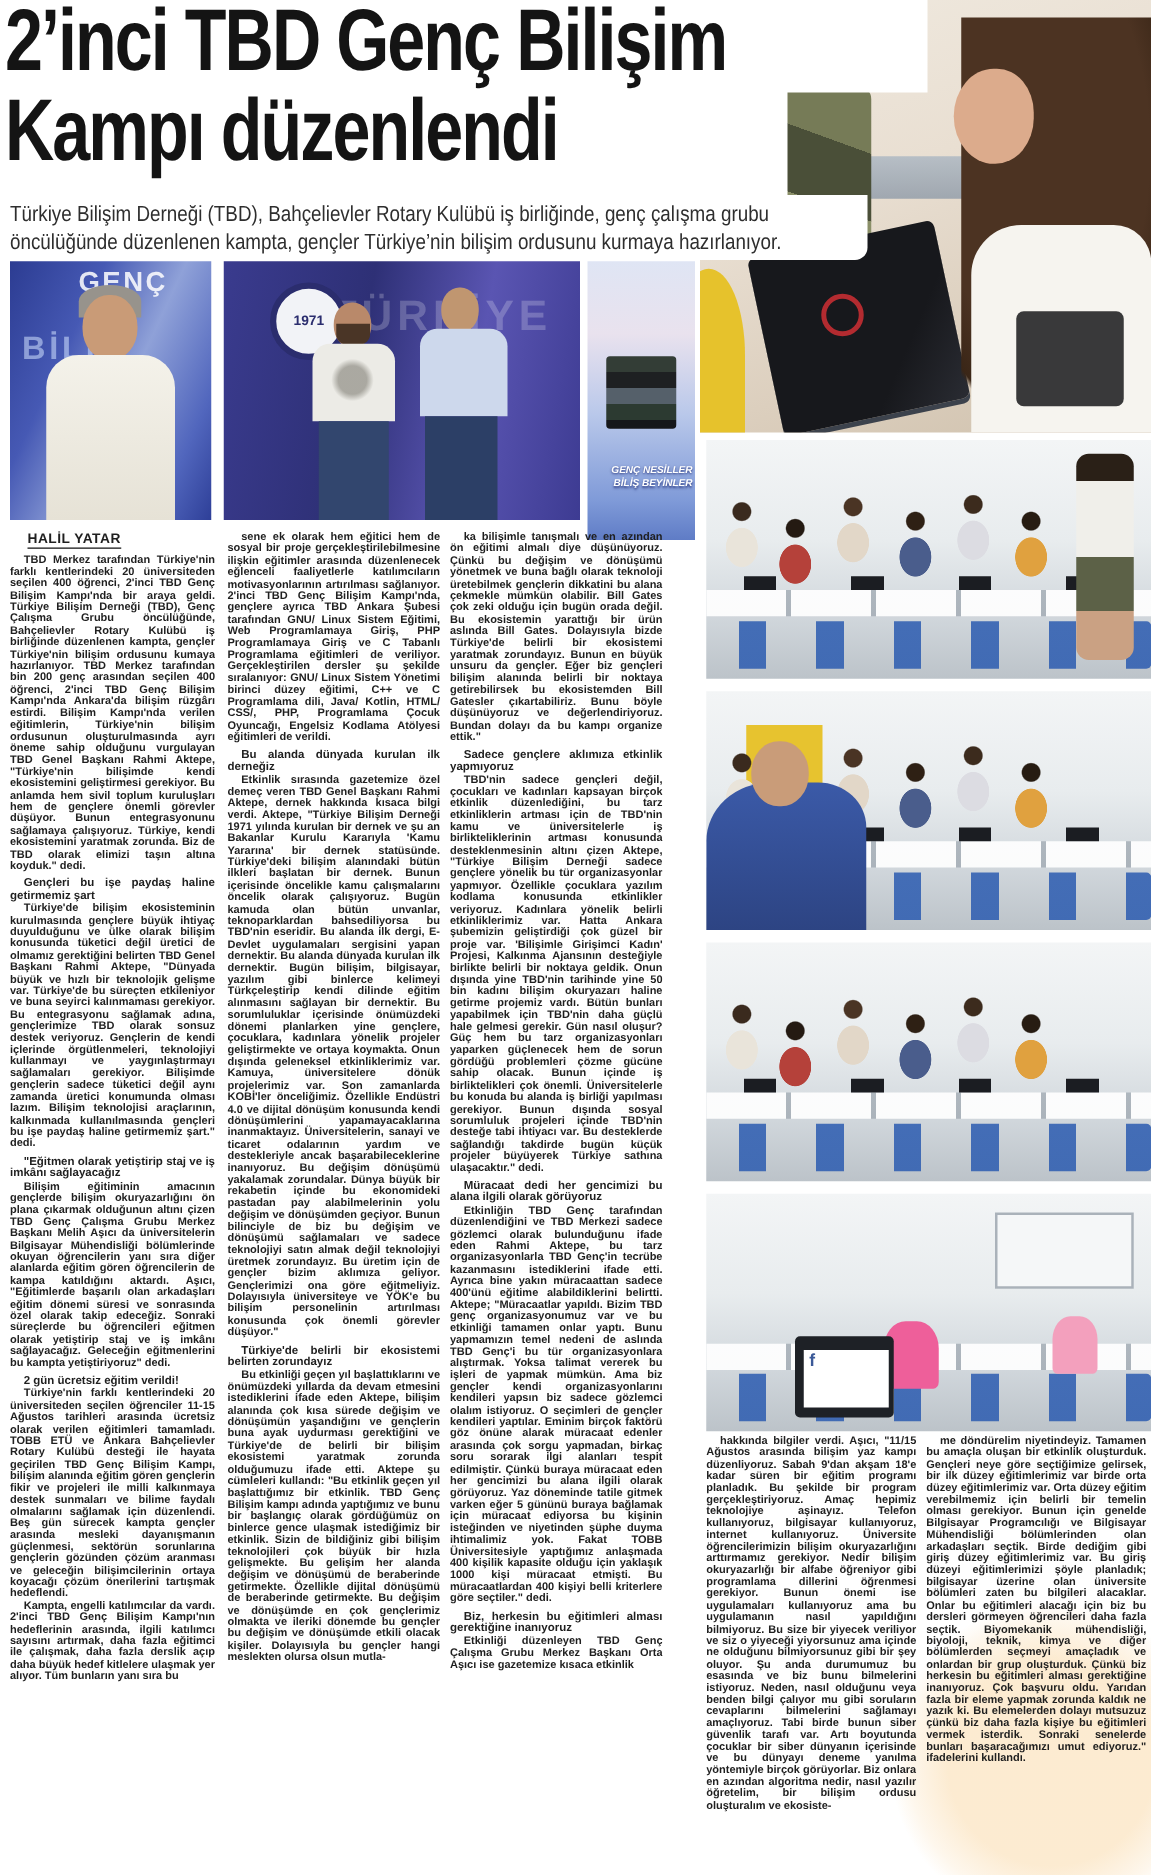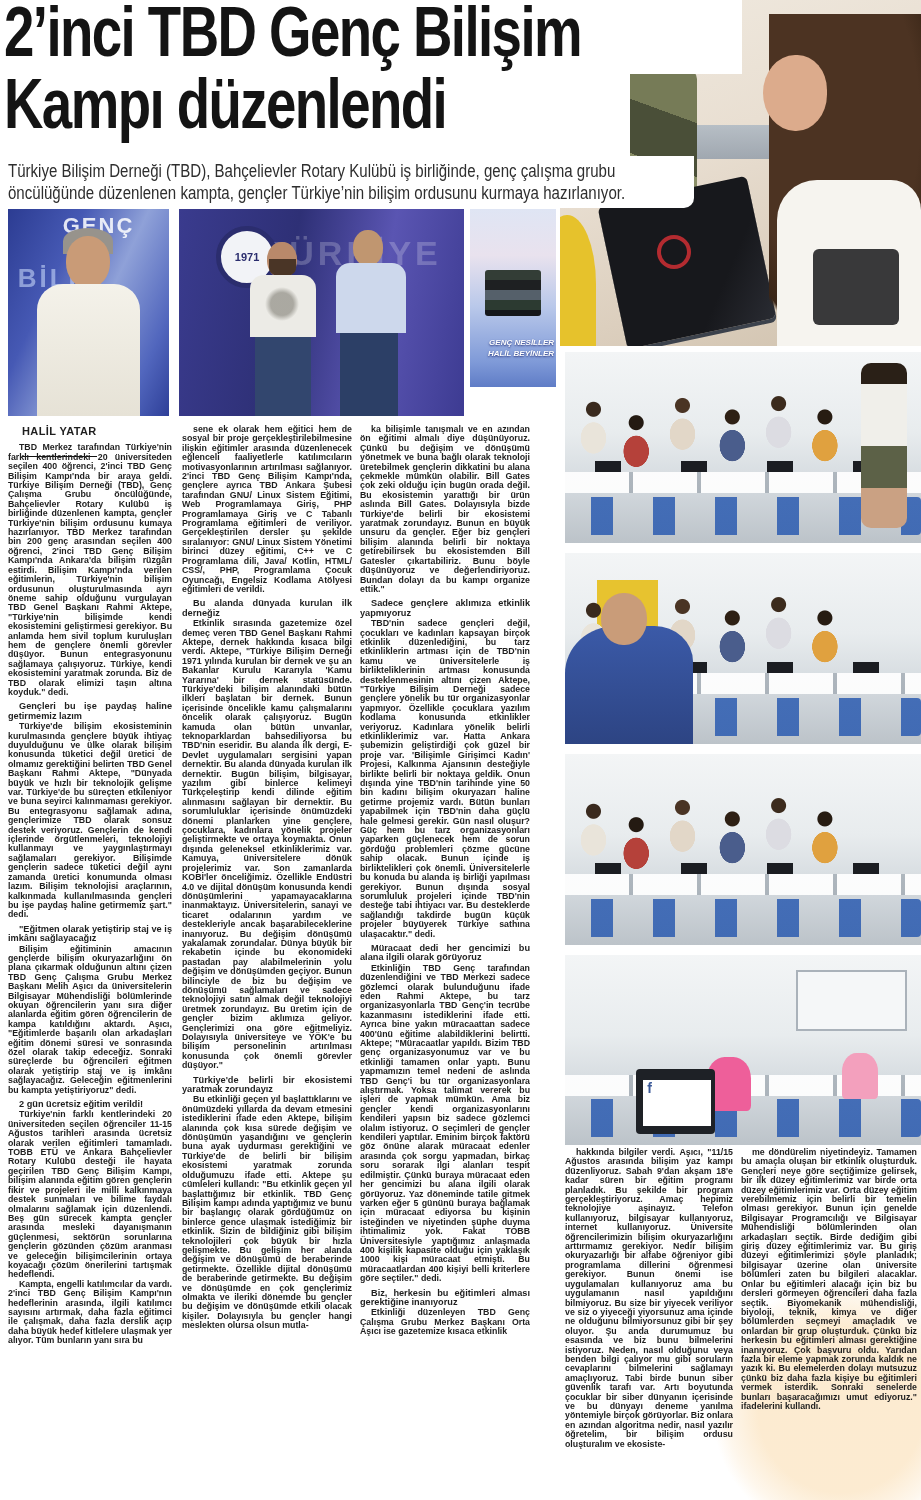--- a/index.html
+++ b/index.html
@@ -45,21 +45,21 @@
   .tm-m1-head { left:31%; top:16%; width:30px; height:36px; background:#b9896a; border-radius:48%; }
   .tm-m1-beard { left:31.5%; top:24%; width:27px; height:18px; background:#4a3526; border-radius:0 0 50% 50%; }
   .tm-m1-tee { left:25%; top:32%; width:66px; height:62px; background:#ecebe6; border-radius:14px 14px 0 0; }
   .tm-m1-print { left:29%; top:36%; width:40px; height:40px; background:radial-gradient(#9a9890 0 40%,transparent 60%); opacity:.8; }
   .tm-m1-jeans { left:26.5%; top:62%; width:56px; height:38%; background:#32466e; }
   .tm-m2-head { left:61%; top:10%; width:30px; height:36px; background:#c09670; border-radius:48%; }
   .tm-m2-shirt { left:55%; top:26%; width:70px; height:70px; background:#cdd8ec; border-radius:14px 14px 0 0; }
   .tm-m2-jeans { left:56.5%; top:60%; width:58px; height:40%; background:#2c3f66; }
 
   
-  .photo-banner { left:470px; top:209px; width:86px; height:178px;
+  .photo-banner { left:470px; top:209px; width:86px; height:223px;
     background:linear-gradient(180deg,#dfe5f4 0%,#e9e2ee 26%,#b9c8ea 55%,#7f9ad8 86%,#5f7cc6 100%); }
   .bn-books { left:18%; top:34%; width:64%; height:26%;
     background:linear-gradient(#333d36 0 22%,#1e2022 22% 44%,#55606a 44% 66%,#2c3a31 66% 88%,#15171a 88% 100%); border-radius:3px; }
   .bn-text { left:0; right:2px; top:72%; text-align:right; color:#ffffff; font-weight:bold; font-style:italic;
     font-size:8px; line-height:11px; text-shadow:0 1px 2px #27337a; }
 
   
   .pA { left:565px; top:352px;  width:356px; height:191px; }
   .pB { left:565px; top:553px;  width:356px; height:191px; }
   .pC { left:565px; top:754px;  width:356px; height:191px; }
@@ -112,21 +112,21 @@
 
   
   .col { position:absolute; z-index:3; text-align:justify; font-size:8.8px; line-height:9.4px;
     color:#1f1f1f; overflow:hidden; }
   .col1 { left:8px;   top:425px;  width:164px; height:1072px; }
   .col2 { left:182px; top:425px;  width:170px; height:1072px; }
   .col3 { left:360px; top:425px;  width:170px; height:1072px; }
   .col4 { left:565px; top:1148px; width:168px; height:350px; }
   .col5 { left:741px; top:1148px; width:176px; height:350px; }
   .byline { font-size:11px; font-weight:bold; letter-spacing:.4px; margin:2px 0 7px 14px; }
-  .byline span { border-bottom:1.6px solid #111; padding-bottom:19px; }
+  .byline span { border-bottom:1.6px solid #111; padding-bottom:1px; }
   .col p.para { margin:0; text-indent:11px;font-weight:bold; }
   .col p.subhead { margin:5px 0 1px; text-indent:11px; font-weight:bold; font-size:9.2px; }
 
   .watermark { position:absolute; right:-50px; bottom:-40px; width:260px; height:260px; z-index:1;
     border-radius:50%; background:radial-gradient(circle, rgba(248,205,140,.40) 0 45%, rgba(248,205,140,.16) 62%, transparent 70%); }
 </style>
 </head>
 <body>
 
 <div class="page">
@@ -197,54 +197,54 @@
     <div class="tm-m1-jeans"></div>
     <div class="tm-m2-head"></div>
     <div class="tm-m2-shirt"></div>
     <div class="tm-m2-jeans"></div>
   </div>
 
   <div class="photo photo-banner">
     <div class="bn-books"></div>
     <div class="bn-text">
       <div>GENÇ NESİLLER</div>
-      <div>HALİL BEYİNLER</div>
+      <div>BİLİŞ BEYİNLER</div>
     </div>
   </div>
 
   <div class="mask mask-a"></div>
   <div class="mask mask-b"></div>
   <div class="mask mask-lede"></div>
 
   <h1 class="headline">
     <span>2’inci TBD Genç Bilişim</span>
     <span>Kampı düzenlendi</span>
   </h1>
   <p class="lede">Türkiye Bilişim Derneği (TBD), Bahçelievler Rotary Kulübü iş birliğinde, genç çalışma grubu öncülüğünde düzenlenen kampta, gençler Türkiye’nin bilişim ordusunu kurmaya hazırlanıyor.</p>
 
   <div class="watermark"></div>
 
   <div class="col col1">
     <div class="byline"><span>HALİL YATAR</span></div>
     <div>
         <p class="para"><b>TBD </b>Merkez tarafından Türkiye'nin farklı kentlerindeki 20 üniversiteden seçilen 400 öğrenci, 2'inci TBD Genç Bilişim Kampı'nda bir araya geldi. Türkiye Bilişim Derneği (TBD), Genç Çalışma Grubu öncülüğünde, Bahçelievler Rotary Kulübü iş birliğinde düzenlenen kampta, gençler Türkiye'nin bilişim ordusunu kumaya hazırlanıyor. TBD Merkez tarafından bin 200 genç arasından seçilen 400 öğrenci, 2'inci TBD Genç Bilişim Kampı'nda Ankara'da bilişim rüzgârı estirdi. Bilişim Kampı'nda verilen eğitimlerin, Türkiye'nin bilişim ordusunun oluşturulmasında ayrı öneme sahip olduğunu vurgulayan TBD Genel Başkanı Rahmi Aktepe, "Türkiye'nin bilişimde kendi ekosistemini geliştirmesi gerekiyor. Bu anlamda hem sivil toplum kuruluşları hem de gençlere önemli görevler düşüyor. Bunun entegrasyonunu sağlamaya çalışıyoruz. Türkiye, kendi ekosistemini yaratmak zorunda. Biz de TBD olarak elimizi taşın altına koyduk." dedi.</p>
-        <p class="subhead">Gençleri bu işe paydaş haline getirmemiz lazım</p>
+        <p class="subhead">Gençleri bu işe paydaş haline getirmemiz şart</p>
         <p class="para">Türkiye'de bilişim ekosisteminin kurulmasında gençlere büyük ihtiyaç duyulduğunu ve ülke olarak bilişim konusunda tüketici değil üretici de olmamız gerektiğini belirten TBD Genel Başkanı Rahmi Aktepe, "Dünyada büyük ve hızlı bir teknolojik gelişme var. Türkiye'de bu süreçten etkileniyor ve buna seyirci kalınmaması gerekiyor. Bu entegrasyonu sağlamak adına, gençlerimize TBD olarak sonsuz destek veriyoruz. Gençlerin de kendi içlerinde örgütlenmeleri, teknolojiyi kullanmayı ve yaygınlaştırmayı sağlamaları gerekiyor. Bilişimde gençlerin sadece tüketici değil aynı zamanda üretici konumunda olması lazım. Bilişim teknolojisi araçlarının, kalkınmada kullanılmasında gençleri bu işe paydaş haline getirmemiz şart." dedi.</p>
         <p class="subhead">"Eğitmen olarak yetiştirip staj ve iş imkânı sağlayacağız</p>
         <p class="para">Bilişim eğitiminin amacının gençlerde bilişim okuryazarlığını ön plana çıkarmak olduğunun altını çizen TBD Genç Çalışma Grubu Merkez  Başkanı Melih Aşıcı da üniversitelerin Bilgisayar Mühendisliği bölümlerinde okuyan öğrencilerin yanı sıra diğer alanlarda eğitim gören öğrencilerin de kampa katıldığını aktardı. Aşıcı, "Eğitimlerde başarılı olan arkadaşları eğitim dönemi süresi ve sonrasında özel olarak takip edeceğiz. Sonraki süreçlerde bu öğrencileri eğitmen olarak yetiştirip staj ve iş imkânı sağlayacağız. Geleceğin eğitmenlerini bu kampta yetiştiriyoruz" dedi.</p>
         <p class="subhead">2 gün ücretsiz eğitim verildi!</p>
         <p class="para">Türkiye'nin farklı kentlerindeki 20 üniversiteden seçilen öğrenciler 11-15 Ağustos tarihleri arasında ücretsiz olarak verilen eğitimleri tamamladı. TOBB ETÜ ve Ankara Bahçelievler Rotary Kulübü desteği ile hayata geçirilen TBD Genç Bilişim Kampı, bilişim alanında eğitim gören gençlerin fikir ve projeleri ile milli kalkınmaya destek sunmaları ve bilime faydalı olmalarını sağlamak için düzenlendi. Beş gün sürecek kampta gençler arasında mesleki dayanışmanın güçlenmesi, sektörün sorunlarına gençlerin gözünden çözüm aranması ve geleceğin bilişimcilerinin ortaya koyacağı çözüm önerilerini tartışmak hedeflendi.</p>
         <p class="para">Kampta, engelli katılımcılar da vardı. 2'inci TBD Genç Bilişim Kampı'nın hedeflerinin arasında, ilgili katılımcı sayısını artırmak, daha fazla eğitimci ile çalışmak, daha fazla derslik açıp daha büyük hedef kitlelere ulaşmak yer alıyor. Tüm bunların yanı sıra bu</p>
       </div>
   </div>
   <div class="col col2">
       <p class="para">sene ek olarak hem eğitici hem de sosyal bir proje gerçekleştirilebilmesine ilişkin eğitimler arasında düzenlenecek eğlenceli faaliyetlerle katılımcıların motivasyonlarının artırılması sağlanıyor. 2'inci TBD Genç Bilişim Kampı'nda, gençlere ayrıca TBD Ankara Şubesi tarafından GNU/ Linux Sistem Eğitimi, Web Programlamaya Giriş, PHP Programlamaya Giriş ve C Tabanlı Programlama eğitimleri de veriliyor. Gerçekleştirilen dersler şu şekilde sıralanıyor: GNU/ Linux Sistem Yönetimi birinci düzey eğitimi, C++ ve C Programlama dili, Java/ Kotlin, HTML/ CSS/, PHP, Programlama Çocuk Oyuncağı, Engelsiz Kodlama Atölyesi eğitimleri de verildi.</p>
       <p class="subhead">Bu alanda dünyada kurulan ilk derneğiz</p>
       <p class="para">Etkinlik sırasında gazetemize özel demeç veren TBD Genel Başkanı Rahmi Aktepe, dernek hakkında kısaca bilgi verdi. Aktepe, "Türkiye Bilişim Derneği 1971 yılında kurulan bir dernek ve şu an Bakanlar Kurulu Kararıyla 'Kamu Yararına' bir dernek statüsünde. Türkiye'deki bilişim alanındaki bütün ilkleri başlatan bir dernek. Bunun içerisinde öncelikle kamu çalışmalarını öncelik olarak çalışıyoruz. Bugün kamuda olan bütün unvanlar, teknoparklardan bahsediliyorsa bu TBD'nin eseridir. Bu alanda ilk dergi, E-Devlet uygulamaları sergisini yapan dernektir. Bu alanda dünyada kurulan ilk dernektir. Bugün bilişim, bilgisayar, yazılım gibi binlerce kelimeyi Türkçeleştirip kendi dilinde eğitim alınmasını sağlayan bir dernektir. Bu sorumluluklar içerisinde önümüzdeki dönemi planlarken yine gençlere, çocuklara, kadınlara yönelik projeler geliştirmekte ve ortaya koymakta. Onun dışında geleneksel etkinliklerimiz var. Kamuya, üniversitelere dönük projelerimiz var. Son zamanlarda KOBİ'ler önceliğimiz. Özellikle Endüstri 4.0 ve dijital dönüşüm konusunda kendi dönüşümlerini yapamayacaklarına inanmaktayız. Üniversitelerin, sanayi ve ticaret odalarının yardım ve destekleriyle ancak başarabileceklerine inanıyoruz. Bu değişim dönüşümü yakalamak zorundalar. Dünya büyük bir rekabetin içinde bu ekonomideki pastadan pay alabilmelerinin yolu değişim ve dönüşümden geçiyor. Bunun bilinciyle de biz bu değişim ve dönüşümü sağlamaları ve sadece teknolojiyi satın almak değil teknolojiyi üretmek zorundayız. Bu üretim için de gençler bizim aklımıza geliyor. Gençlerimizi ona göre eğitmeliyiz. Dolayısıyla üniversiteye ve YÖK'e bu bilişim personelinin artırılması konusunda çok önemli görevler düşüyor."</p>
-      <p class="subhead">Türkiye'de belirli bir ekosistemi yaratmak zorundayız</p>
+      <p class="subhead">Türkiye'de belirli bir ekosistemi belirten zorundayız</p>
       <p class="para">Bu etkinliği geçen yıl başlattıklarını ve önümüzdeki yıllarda da devam etmesini istediklerini ifade eden Aktepe, bilişim alanında çok kısa sürede değişim ve dönüşümün yaşandığını ve gençlerin buna ayak uydurması gerektiğini ve Türkiye'de de belirli bir bilişim ekosistemi yaratmak zorunda olduğumuzu ifade etti. Aktepe şu cümleleri kullandı: "Bu etkinlik geçen yıl başlattığımız bir etkinlik. TBD Genç Bilişim kampı adında yaptığımız ve bunu bir başlangıç olarak gördüğümüz on binlerce gence ulaşmak istediğimiz bir etkinlik. Sizin de bildiğiniz gibi bilişim teknolojileri çok büyük bir hızla gelişmekte. Bu gelişim her alanda değişim ve dönüşümü de beraberinde getirmekte. Özellikle dijital dönüşümü de beraberinde getirmekte. Bu değişim ve dönüşümde en çok gençlerimiz olmakta ve ileriki dönemde bu gençler bu değişim ve dönüşümde etkili olacak kişiler. Dolayısıyla bu gençler hangi meslekten olursa olsun mutla-</p>
     </div>
   <div class="col col3">
       <p class="para">ka bilişimle tanışmalı ve en azından ön eğitimi almalı diye düşünüyoruz. Çünkü bu değişim ve dönüşümü yönetmek ve buna bağlı olarak teknoloji üretebilmek gençlerin dikkatini bu alana çekmekle mümkün olabilir. Bill Gates çok zeki olduğu için bugün orada değil. Bu ekosistemin yarattığı bir ürün aslında Bill Gates. Dolayısıyla bizde Türkiye'de belirli bir ekosistemi yaratmak zorundayız. Bunun en büyük unsuru da gençler. Eğer biz gençleri bilişim alanında belirli bir noktaya getirebilirsek bu ekosistemden Bill Gatesler çıkartabiliriz. Bunu böyle düşünüyoruz ve değerlendiriyoruz. Bundan dolayı da bu kampı organize ettik."</p>
       <p class="subhead">Sadece gençlere aklımıza etkinlik yapmıyoruz</p>
       <p class="para">TBD'nin sadece gençleri değil, çocukları ve kadınları kapsayan birçok etkinlik düzenlediğini, bu tarz etkinliklerin artması için de TBD'nin kamu ve üniversitelerle iş birlikteliklerinin artması konusunda desteklenmesinin altını çizen Aktepe, "Türkiye Bilişim Derneği sadece gençlere yönelik bu tür organizasyonlar yapmıyor. Özellikle çocuklara yazılım kodlama konusunda etkinlikler veriyoruz. Kadınlara yönelik belirli etkinliklerimiz var. Hatta Ankara şubemizin geliştirdiği çok güzel bir proje var. 'Bilişimle Girişimci Kadın' Projesi, Kalkınma Ajansının desteğiyle birlikte belirli bir noktaya geldik. Onun dışında yine TBD'nin tarihinde yine 50 bin kadını bilişim okuryazarı haline getirme projemiz vardı. Bütün bunları yapabilmek için TBD'nin daha güçlü hale gelmesi gerekir. Gün nasıl oluşur? Güç hem bu tarz organizasyonları yaparken güçlenecek hem de sorun gördüğü problemleri çözme gücüne sahip olacak. Bunun içinde iş birliktelikleri çok önemli. Üniversitelerle bu konuda bu alanda iş birliği yapılması gerekiyor. Bunun dışında sosyal sorumluluk projeleri içinde TBD'nin desteğe tabi ihtiyacı var. Bu desteklerde sağlandığı takdirde bugün küçük projeler büyüyerek Türkiye sathına ulaşacaktır." dedi.</p>
       <p class="subhead">Müracaat dedi her gencimizi bu alana ilgili olarak görüyoruz</p>
       <p class="para">Etkinliğin TBD Genç tarafından düzenlendiğini ve TBD Merkezi sadece gözlemci olarak bulunduğunu ifade eden Rahmi Aktepe, bu tarz organizasyonlarla TBD Genç'in tecrübe kazanmasını istediklerini ifade etti. Ayrıca bine yakın müracaattan sadece 400'ünü eğitime alabildiklerini belirtti. Aktepe; "Müracaatlar yapıldı. Bizim TBD genç organizasyonumuz var ve bu etkinliği tamamen onlar yaptı. Bunu yapmamızın temel nedeni de aslında TBD Genç'i bu tür organizasyonlara alıştırmak. Yoksa talimat vererek bu işleri de yapmak mümkün. Ama biz gençler kendi organizasyonlarını kendileri yapsın biz sadece gözlemci olalım istiyoruz. O seçimleri de gençler kendileri yaptılar. Eminim birçok faktörü göz önüne alarak müracaat edenler arasında çok sorgu yapmadan, birkaç soru sorarak ilgi alanları tespit edilmiştir. Çünkü buraya müracaat eden her gencimizi bu alana ilgili olarak görüyoruz. Yaz döneminde tatile gitmek varken eğer 5 gününü buraya bağlamak için müracaat ediyorsa bu kişinin isteğinden ve niyetinden şüphe duyma ihtimalimiz yok. Fakat TOBB Üniversitesiyle yaptığımız anlaşmada 400 kişilik kapasite olduğu için yaklaşık 1000 kişi müracaat etmişti. Bu müracaatlardan 400 kişiyi belli kriterlere göre seçtiler." dedi.</p>
       <p class="subhead">Biz, herkesin bu eğitimleri alması gerektiğine inanıyoruz</p>
       <p class="para">Etkinliği düzenleyen TBD Genç Çalışma Grubu Merkez  Başkanı Orta Aşıcı ise gazetemize kısaca etkinlik</p>

